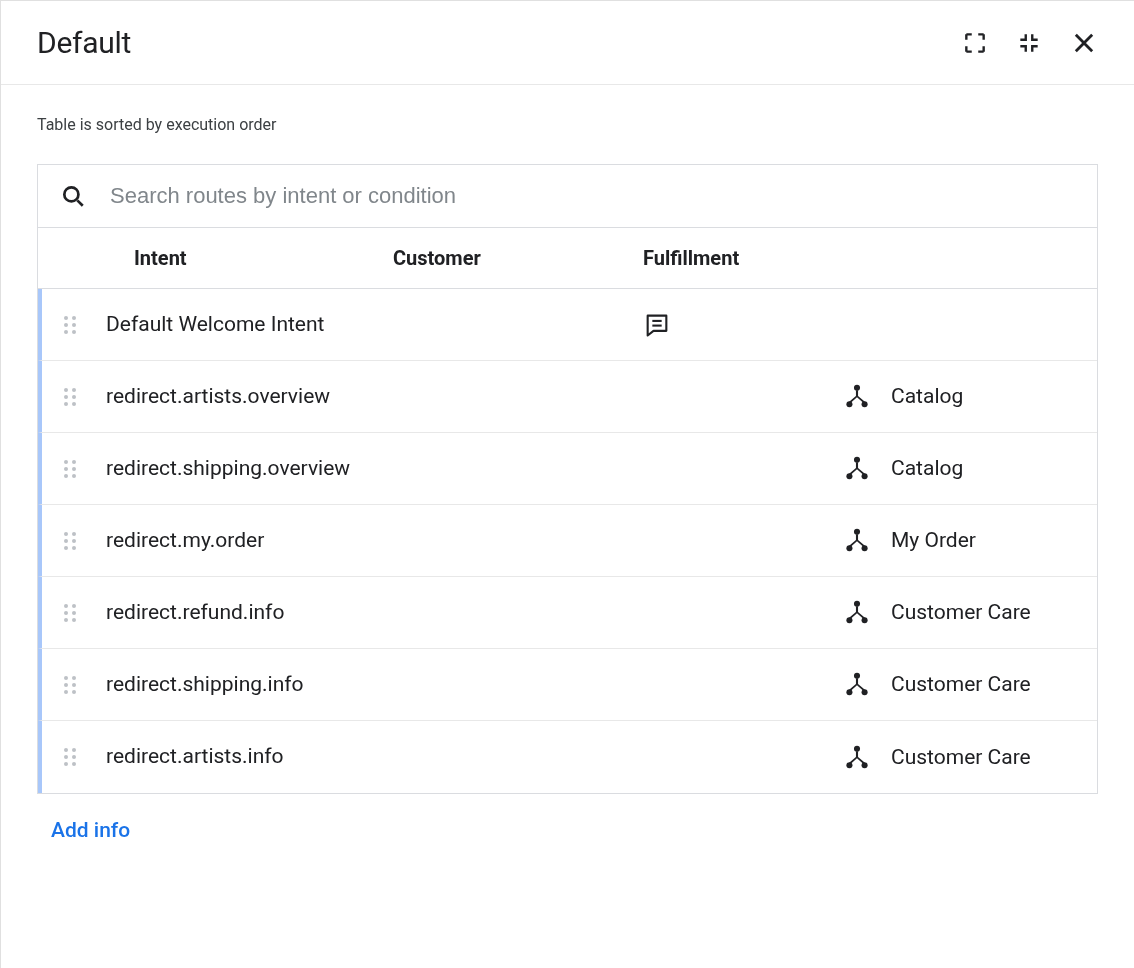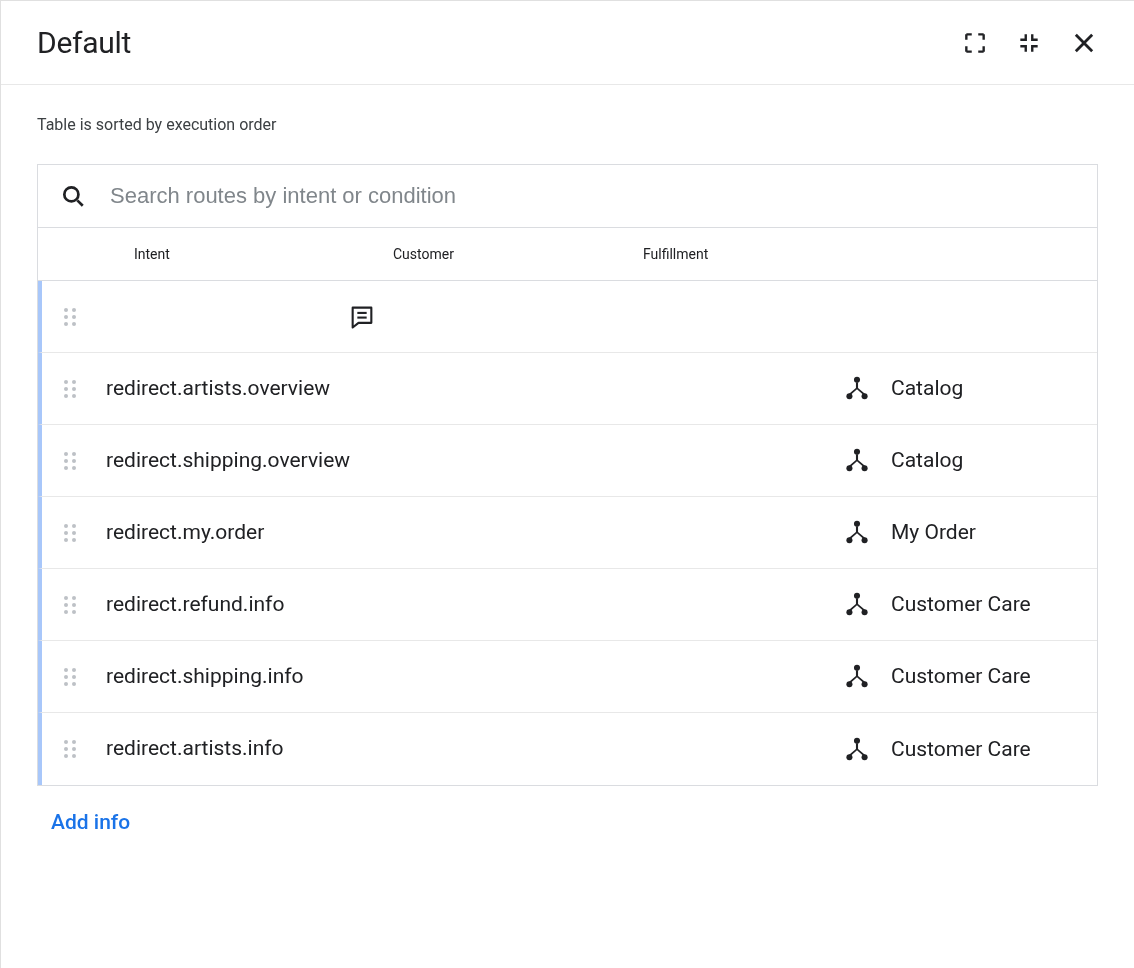--- a/index.html
+++ b/index.html
@@ -63,22 +63,22 @@
       font-size: 22px;
       color: #5f6368;
       flex: 1;
       background: transparent;
     }
     .search-input::placeholder { color: #80868b; }
     .thead {
       display: flex;
       padding: 18px 0;
       border-bottom: 1px solid #dadce0;
-      font-weight: 400;
-      font-size: 14px;
+      font-weight: 700;
+      font-size: 20px;
       color: #202124;
     }
     .col-handle { width: 60px; flex-shrink: 0; }
     .col-intent { width: 295px; padding-left: 36px; padding-right: 10px; }
     .thead .col-intent { padding-left: 36px; }
     .col-condition { width: 250px; }
     .col-fulfillment { width: 200px; }
     .col-transition { flex: 1; padding-right: 20px; }
     .thead .col-intent,
     .thead .col-condition,
@@ -189,20 +189,21 @@
           <div class="handle">
             <svg width="18" height="26" viewBox="0 0 18 26">
               <circle cx="5" cy="6" r="2" fill="#bdc1c6"></circle>
               <circle cx="13" cy="6" r="2" fill="#bdc1c6"></circle>
               <circle cx="5" cy="13" r="2" fill="#bdc1c6"></circle>
               <circle cx="13" cy="13" r="2" fill="#bdc1c6"></circle>
               <circle cx="5" cy="20" r="2" fill="#bdc1c6"></circle>
               <circle cx="13" cy="20" r="2" fill="#bdc1c6"></circle>
             </svg>
           </div>
+          <div class="intent-cell">Default Welcome Intent</div>
           <div class="condition-cell"></div>
           <div class="fulfillment-cell">
             <span>
               <svg width="28" height="28" viewBox="0 0 24 24" fill="none" stroke="#202124" stroke-width="1.8">
                 <path d="M4 4 H20 V17 H9 L4 21 V4 Z" stroke-linejoin="round"></path>
                 <line x1="8" y1="8.5" x2="16" y2="8.5"></line>
                 <line x1="8" y1="12.5" x2="16" y2="12.5"></line>
               </svg>
             </span>
           </div>

